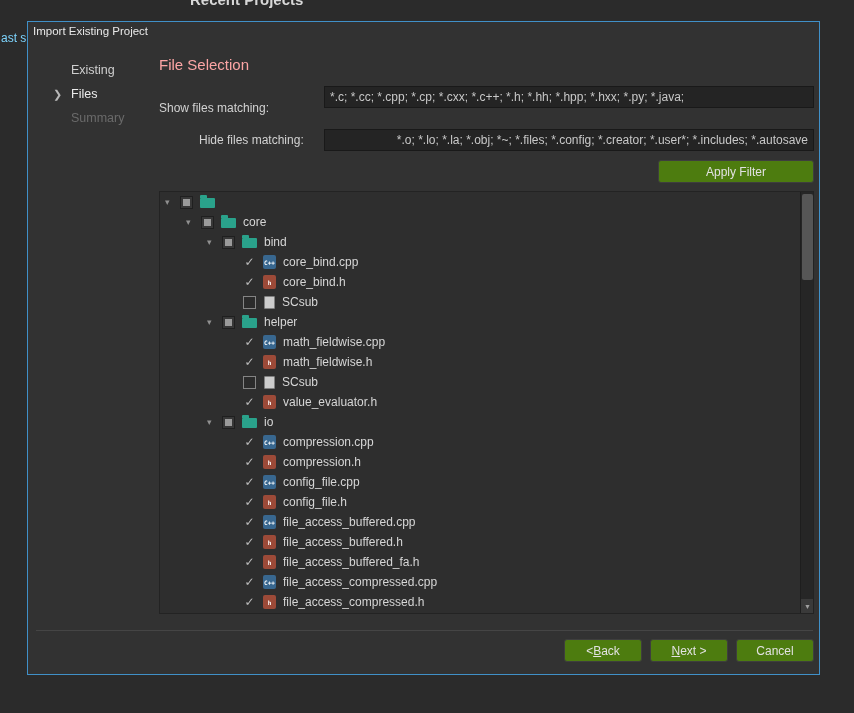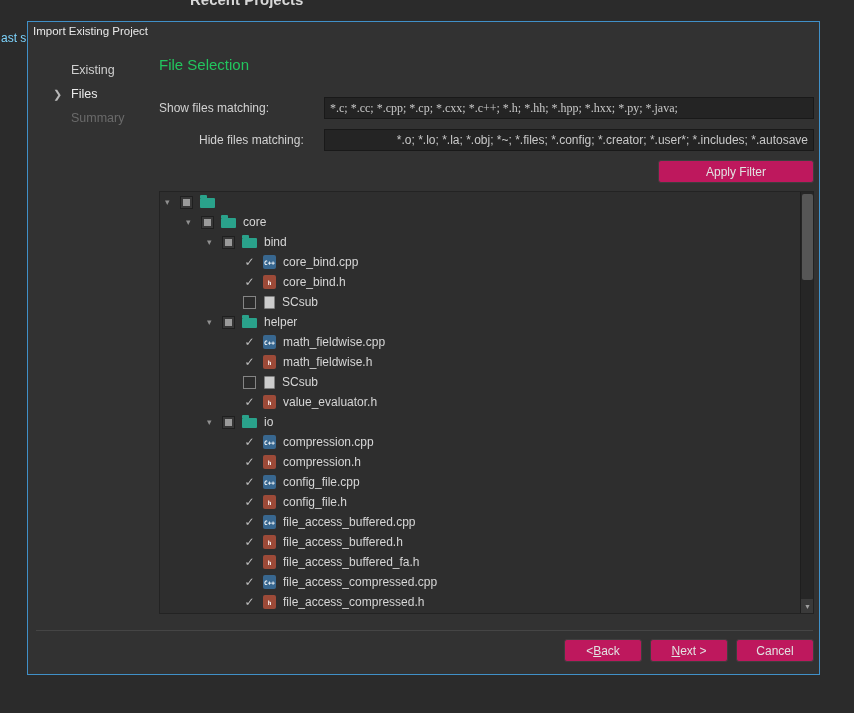--- a/index.html
+++ b/index.html
@@ -14,31 +14,31 @@
   .titlebar { position:absolute; left:0; top:0; right:0; height:20px; }
   .titlebar .title { position:absolute; left:5px; top:3px; font-size:11.5px; color:#e8e8e8; }
 
   .steps { position:absolute; left:25px; top:36px; width:110px; }
   .step { display:flex; align-items:center; height:24px; }
   .step .marker { width:18px; font-size:11px; color:#b8b8b8; }
   .step .step-label { font-size:12.5px; color:#cfcfcf; }
   .step.current .step-label { color:#ececec; }
   .step.disabled .step-label { color:#6a6a6a; }
 
-  .heading { position:absolute; left:131px; top:34px; font-size:15px; color:#22c55e; font-weight:500; }
+  .heading { position:absolute; left:131px; top:34px; font-size:15px; color:#fca5a5; font-weight:500; }
 
   .field-label { position:absolute; left:131px; height:22px; line-height:22px; font-size:12px; color:#d2d2d2; }
   .field-label.show { top:75px; }
   .field-label.hide { top:107px;margin-left:40px; }
   .text-input { position:absolute; left:296px; width:490px; height:22px; line-height:20px; background:#242424; border:1px solid #191919; color:#c8c8c8; font-size:12px; padding:0 5px; white-space:nowrap; overflow:hidden; }
-  .text-input.show-input { top:75px;font-family:Liberation Serif, serif; }
+  .text-input.show-input { top:64px; }
   .text-input.hide-input { top:107px; }
   .scroll-end { text-align:right; }
 
-  .btn { background:#be185d; border:1px solid #3e3e3e; border-radius:3px; color:#e2e2e2; font-size:12px; display:flex; align-items:center; justify-content:center; cursor:default; }
+  .btn { background:#4d7c0f; border:1px solid #3e3e3e; border-radius:3px; color:#e2e2e2; font-size:12px; display:flex; align-items:center; justify-content:center; cursor:default; }
   .btn.apply { position:absolute; left:630px; top:138px; width:156px; height:23px; }
   .btn.back   { position:absolute; left:536px; top:617px; width:78px; height:23px; }
   .btn.next   { position:absolute; left:622px; top:617px; width:78px; height:23px; }
   .btn.cancel { position:absolute; left:708px; top:617px; width:78px; height:23px; }
   .mn { text-decoration:underline; }
 
   .tree { position:absolute; left:131px; top:169px; width:655px; height:423px; background:#2e2e2e; border:1px solid #232323; overflow:hidden; }
   .tree-rows { position:absolute; left:0; top:0; right:13px; bottom:0; overflow:hidden; }
   .tree-row { display:flex; align-items:center; height:20px; white-space:nowrap; }
   .arrow-slot { width:15px; flex:none; font-size:9px; color:#909090; }

